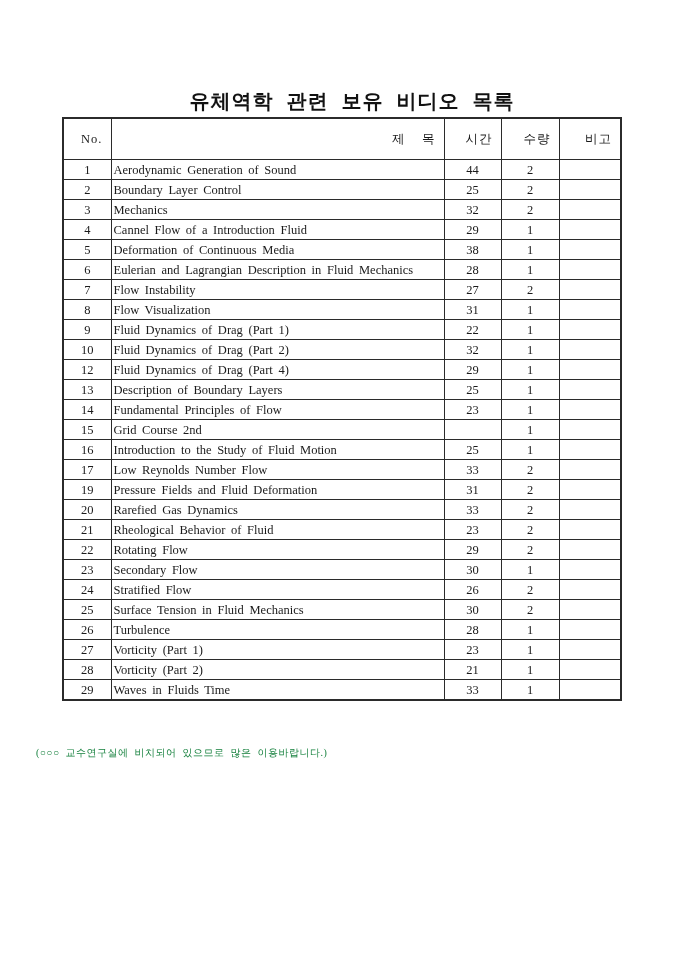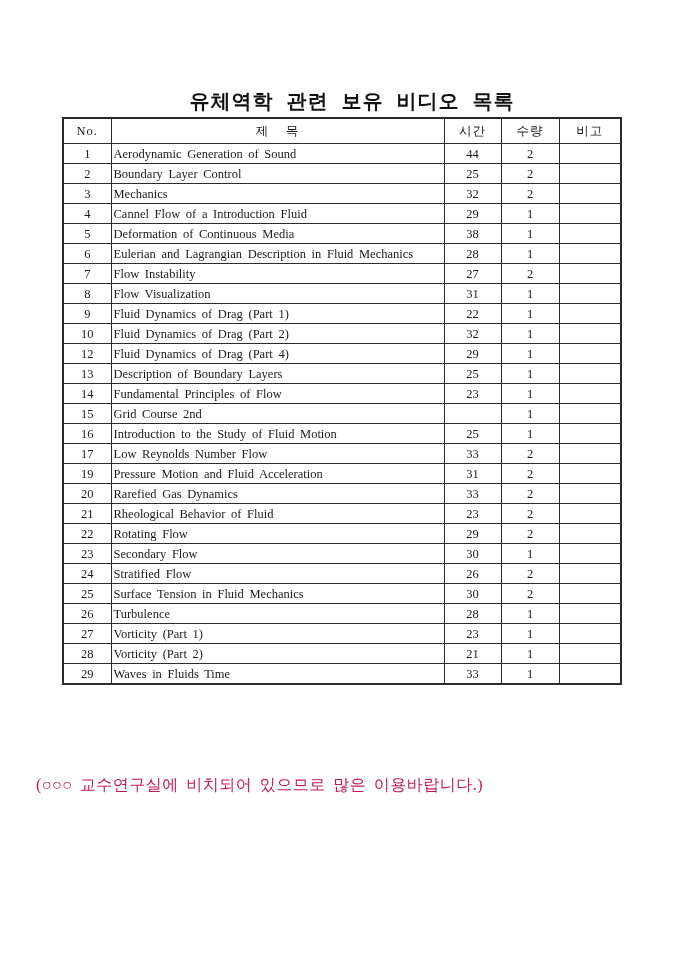--- a/index.html
+++ b/index.html
@@ -43,48 +43,48 @@
   table.video-table th,
   table.video-table td {
     border: 1px solid #2b2b2b;
   }
   table.video-table {
     border: 2px solid #2b2b2b;
   }
   table.video-table th {
     font-weight: normal;
     height: 24px;
-    text-align: center;
+    text-align: right;
     white-space: pre;
     letter-spacing: 1px;
-    padding: 0;
+    padding: 8px;
   }
   table.video-table td {
     height: 19px;
     padding: 0 2px;
     line-height: 16px;
     overflow: hidden;
   }
   td.cell-no, td.cell-time, td.cell-qty, td.cell-note {
     text-align: center;
   }
   td.cell-title {
     text-align: justify;
     padding: 2px 10px 2px 14px;
     word-spacing: 2.5px;
     line-height: 17px;
   }
   .footnote {
     position: absolute;
-    top: 775px;
+    top: 746px;
     left: 36px;
-    font-size: 16px;
+    font-size: 10px;
     word-spacing: 3px;
     letter-spacing: 0.5px;
-    color: #be185d;
+    color: #15803d;
   }
 </style>
 </head>
 <body>
 
 <div class="page">
 
   <h1 class="doc-title">유체역학 관련 보유 비디오 목록</h1>
 
   <table class="video-table">
@@ -212,21 +212,21 @@
         </tr>
         <tr>
           <td class="cell-no">17</td>
           <td class="cell-title">Low Reynolds Number Flow</td>
           <td class="cell-time">33</td>
           <td class="cell-qty">2</td>
           <td class="cell-note"></td>
         </tr>
         <tr>
           <td class="cell-no">19</td>
-          <td class="cell-title">Pressure Motion and Fluid Acceleration</td>
+          <td class="cell-title">Pressure Fields and Fluid Deformation</td>
           <td class="cell-time">31</td>
           <td class="cell-qty">2</td>
           <td class="cell-note"></td>
         </tr>
         <tr>
           <td class="cell-no">20</td>
           <td class="cell-title">Rarefied Gas Dynamics</td>
           <td class="cell-time">33</td>
           <td class="cell-qty">2</td>
           <td class="cell-note"></td>

